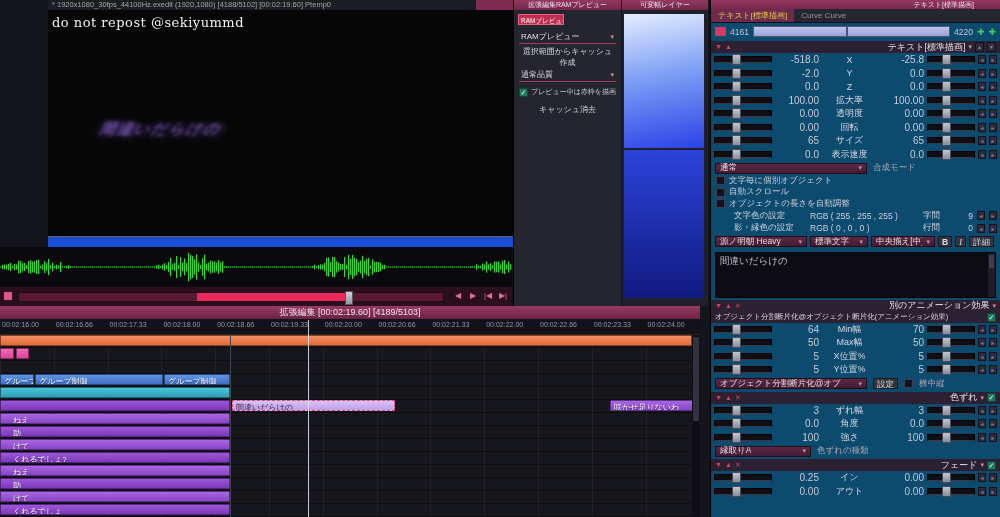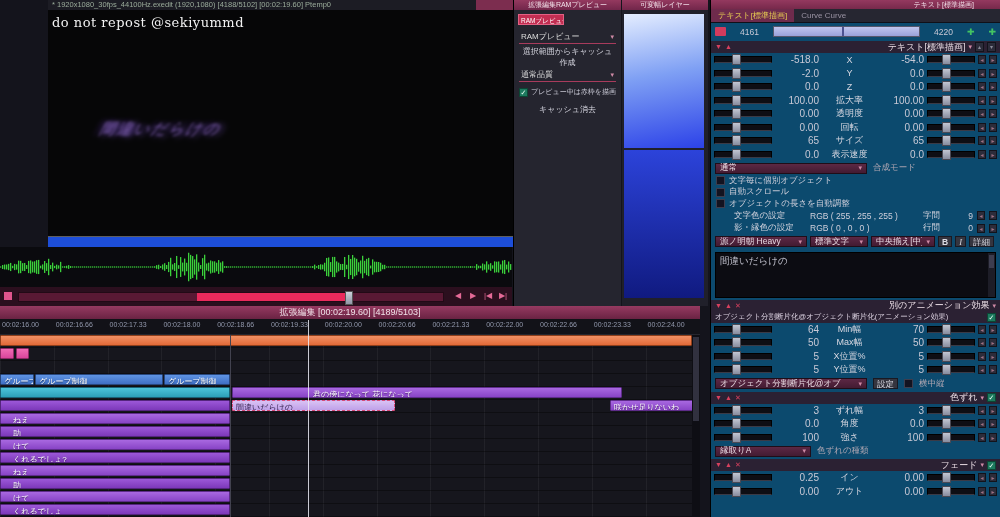--- a/index.html
+++ b/index.html
@@ -58,21 +58,21 @@
   #tldivider{position:absolute;left:230px;top:29px;bottom:0;width:1px;background:#42424f;}
   #tlplayhead{position:absolute;top:14px;bottom:0;width:1px;background:rgba(235,235,245,.85);}
   #tlscroll{position:absolute;right:0;top:29px;bottom:0;width:8px;background:#0e0e14;}
   #tlscroll i{display:block;margin:2px 1px;height:84px;background:#31313f;}
   
   #settings{left:710px;top:0;width:290px;height:517px;background:#0c4a6e;border-left:1px solid #000;box-sizing:border-box;}
   #stitle{height:9px;background:linear-gradient(#94395f,#77294b);text-align:right;padding-right:26px;font-size:7px;line-height:9px;color:#f3e2eb;}
   #stabs{height:13px;background:#262631;display:flex;align-items:stretch;border-bottom:1px solid #101018;}
   .stab{display:flex;align-items:center;padding:0 7px;font-size:8px;color:#9a93a3;}
   .stab.active{background:#6e2b4c;color:#e7cd52;}
-  #trackrow{display:flex;align-items:center;height:17px;padding:0 4px;gap:14px;}
+  #trackrow{display:flex;align-items:center;height:17px;padding:0 4px;gap:4px;}
   .camicon{width:11px;height:9px;background:#d23b5d;border-radius:1px;flex:none;}
   .fval{font-size:8.5px;color:#c9c9d6;flex:none;}
   .ttrack{flex:1;height:9px;background:linear-gradient(#c0c5ee,#99a1d9);border:1px solid #55566b;position:relative;}
   .tmark{position:absolute;left:47%;top:0;width:2px;height:100%;background:#4c5290;}
   .gicon{color:#43c463;font-size:9px;flex:none;}
   .ehead{display:flex;align-items:center;height:12px;padding:0 4px;gap:3px;background:#2b2133;margin-top:1px;}
   .ric{color:#d8405e;font-size:7px;line-height:12px;}
   .ename{font-size:9px;color:#ecdfe7;white-space:nowrap;}
   .dd{font-style:normal;color:#cf8aa6;font-size:7px;}
   .spin{width:9px;height:10px;background:#2c2c3a;border:1px solid #13131b;color:#8a8a98;font-size:6px;line-height:9px;text-align:center;box-sizing:border-box;}
@@ -454,21 +454,20 @@
         <div class="bar pink" style="left: 16px; width: 13px;"></div>
       </div>
       <div class="tl-row"></div>
       <div class="tl-row">
         <div class="bar blue" style="left: 0px; width: 34px;">グループ制御</div>
         <div class="bar blue" style="left: 35px; width: 128px;">グループ制御</div>
         <div class="bar blue" style="left: 164px; width: 66px;">グループ制御</div>
       </div>
       <div class="tl-row">
         <div class="bar cyan" style="left: 0px; width: 230px;"></div>
-        <div class="bar purple" style="left: 232px; width: 390px; padding-left: 80px;">君の傍になって 花になって</div>
       </div>
       <div class="tl-row">
         <div class="bar purple2" style="left: 0px; width: 230px;"></div>
         <div class="bar lavender sel" style="left: 232px; width: 163px;">間違いだらけの</div>
         <div class="bar purple" style="left: 610px; width: 92px;">咲かせ足りないわ</div>
       </div>
       <div class="tl-row">
         <div class="bar purple" style="left: 0px; width: 230px; padding-left: 12px;">ねえ</div>
       </div>
       <div class="tl-row">
@@ -531,21 +530,21 @@
     <span class="spin">▾</span>
   </div>
 
   <div>
       <div class="srow">
         <span class="trk">
           <i class="hnd"></i>
         </span>
         <span class="val">-518.0</span>
         <span class="plbl">X</span>
-        <span class="val">-54.0</span>
+        <span class="val">-25.8</span>
         <span class="trk trk2">
           <i class="hnd"></i>
         </span>
         <span class="mini">◂</span>
         <span class="mini">▸</span>
       </div>
       <div class="srow">
         <span class="trk">
           <i class="hnd"></i>
         </span>

